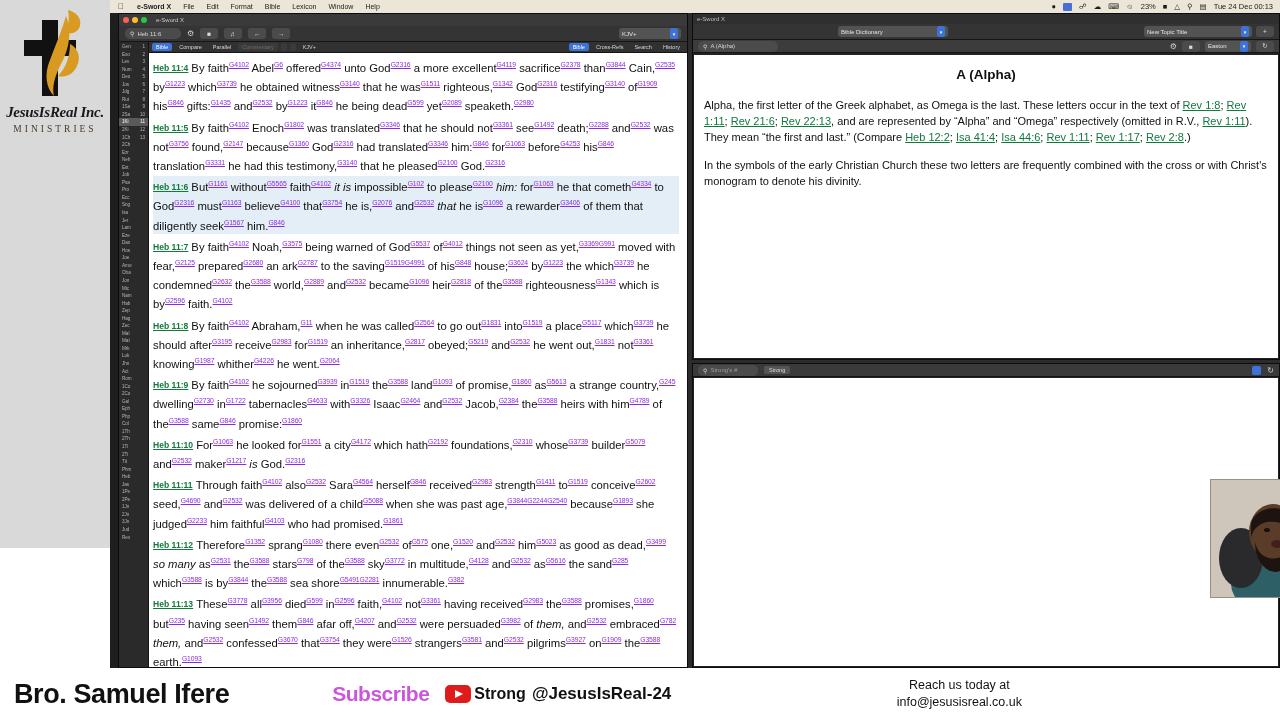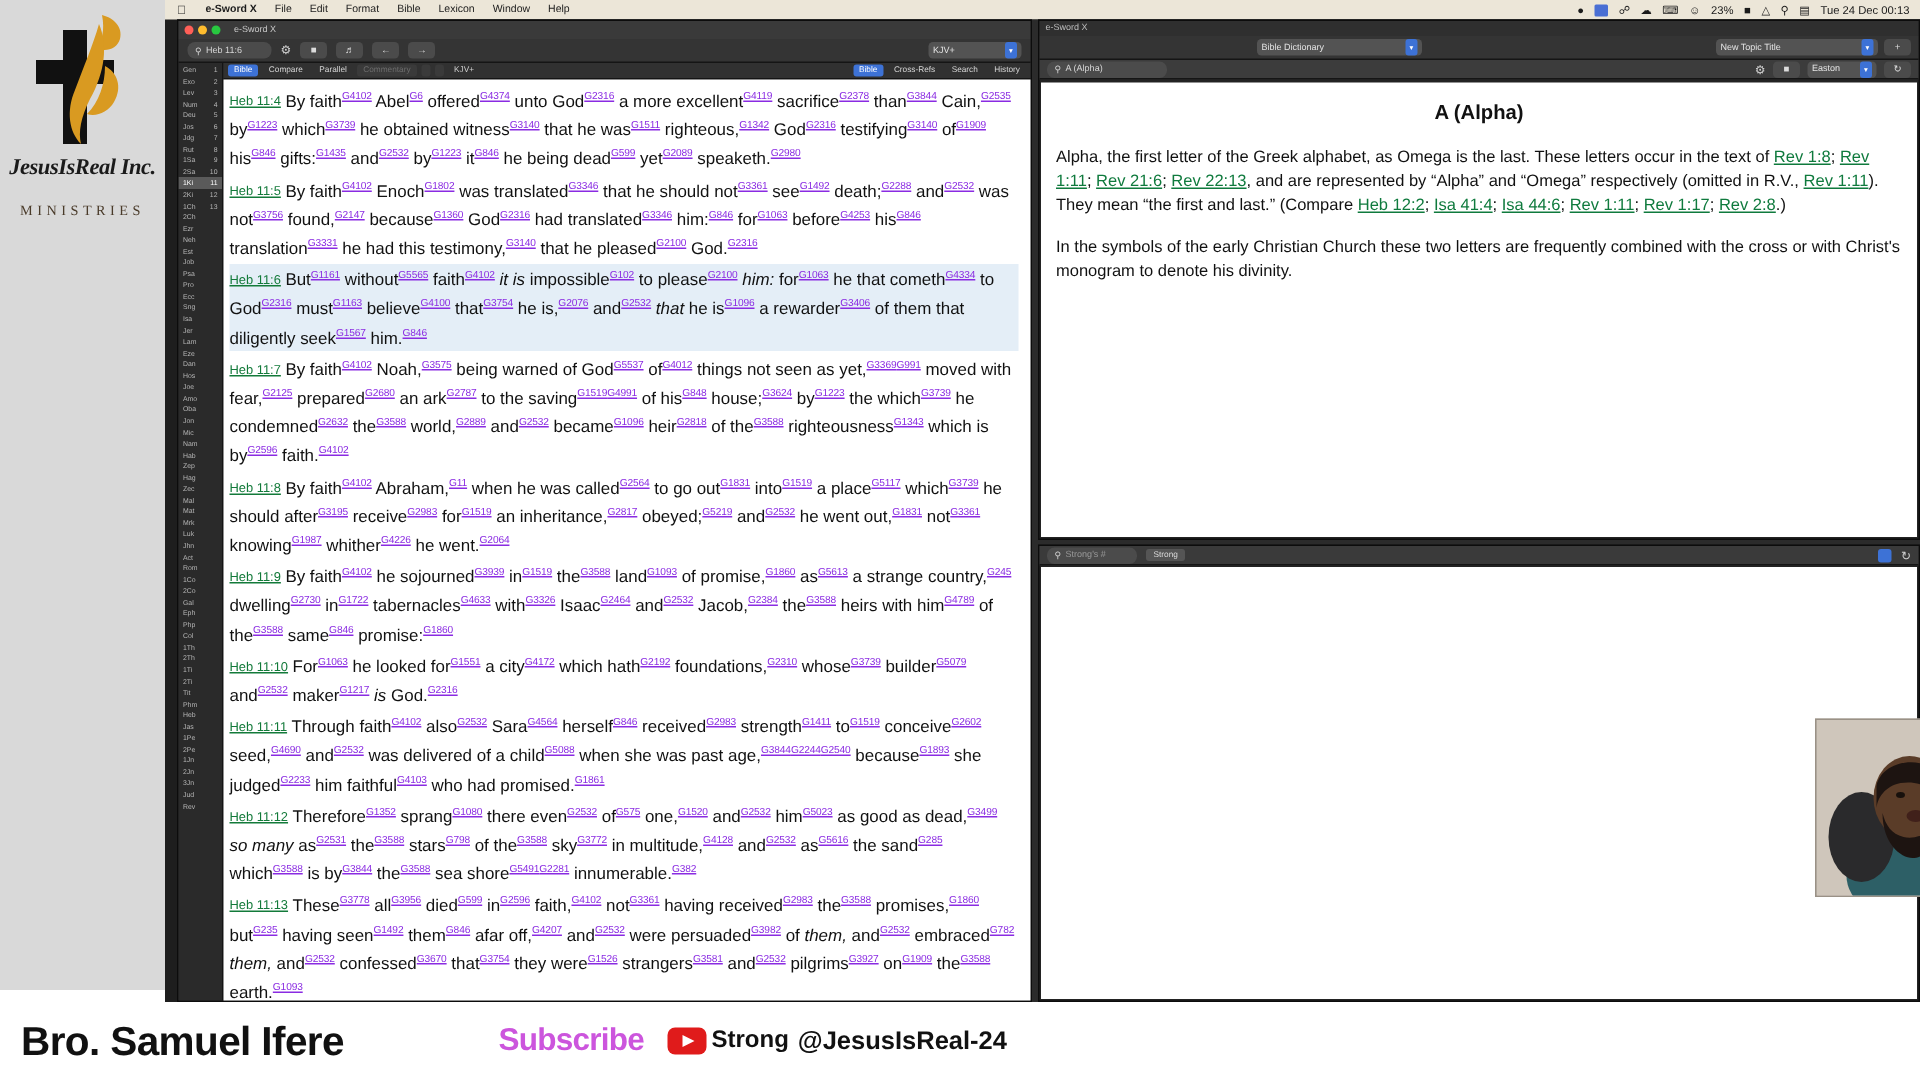--- a/index.html
+++ b/index.html
@@ -8,30 +8,30 @@
     background: #ffffff;
     font-family: "Liberation Sans", sans-serif;
     overflow: hidden;
   }
 
   
   #stage { position: relative; width: 1280px; height: 720px; background: #ffffff; }
 
   
   #brand-panel {
-    position: absolute; left: 0; top: 0; width: 110px; height: 660px;
+    position: absolute; left: 0; top: 0; width: 110px; height: 548px;
     background: #d9d9d9;
     display: flex; flex-direction: column; align-items: center; justify-content: flex-start;
     padding-top: 4px;
   }
   #logo-mark { position: relative; width: 98px; height: 100px; }
   #logo-text { font-family: "Liberation Serif", serif; font-style: italic; font-weight: bold;
                font-size: 15px; color: #1a1a1a; letter-spacing: -0.3px; white-space: nowrap; }
   #logo-sub  { font-family: "Liberation Serif", serif; font-size: 9.5px; color: #4a3b2a;
-               letter-spacing: 3px; margin-top: 15px; }
+               letter-spacing: 3px; margin-top: 3px; }
 
   
   #desktop {
     position: absolute; left: 110px; top: 0; width: 1170px; height: 668px;
     background: #1e1e1e;
   }
 
   
   #macbar {
     position: absolute; left: 0; top: 0; width: 1170px; height: 13px;
@@ -91,21 +91,21 @@
   .tab.dim { color:#6d6d6d; background:#3a3a3a;}
   .tabsep { width:6px; height:8px; background:#3a3a3a; border-radius:2px;}
 
   #versePane {
     position:absolute; left:0; top:11px; right:0; bottom:0; background:#fff;
     padding: 4px 8px 0 4px; overflow:hidden;
     font-family:"Liberation Sans", sans-serif;
   }
   .verse { font-size:11.3px; line-height:16.2px; color:#111; margin-bottom:2px; }
   .verse.hl { background:#e4eef7; }
-  .vref { color:#137a3a; font-weight:normal; font-size:8.6px;
+  .vref { color:#137a3a; font-weight:bold; font-size:8.6px;
           text-decoration:underline; margin-right:3px; vertical-align: 1px;}
   .sg { color:#8a2be2; font-size:6.8px; vertical-align:5px; text-decoration:underline; letter-spacing:-0.1px;}
   .it { font-style: italic; }
 
   
   #winR { position:absolute; left:574px; top:0px; width:588px; height:347px;
           background:#232323; border:1px solid #0c0c0c; }
   #winR2 { position:absolute; left:574px; top:350px; width:588px; height:305px;
           background:#232323; border:1px solid #0c0c0c; }
   #winR .titlebar2 { height:10px; background:#2f2f2f; display:flex; align-items:center; padding:0 4px;}
@@ -615,15 +615,19 @@
     <div id="presenter">Bro. Samuel Ifere</div>
     <div id="subscribe">Subscribe</div>
 
     <div class="soc">
       <span class="ytmark"></span>
       <span class="ytword">Strong</span>
       <span class="handle">@JesusIsReal-24</span>
     </div>
 
 
+    <div id="reach">
+      <div>Reach us today at</div>
+      <div>info@jesusisreal.co.uk</div>
+    </div>
   </div>
 
 </div>
 
 </body></html>

